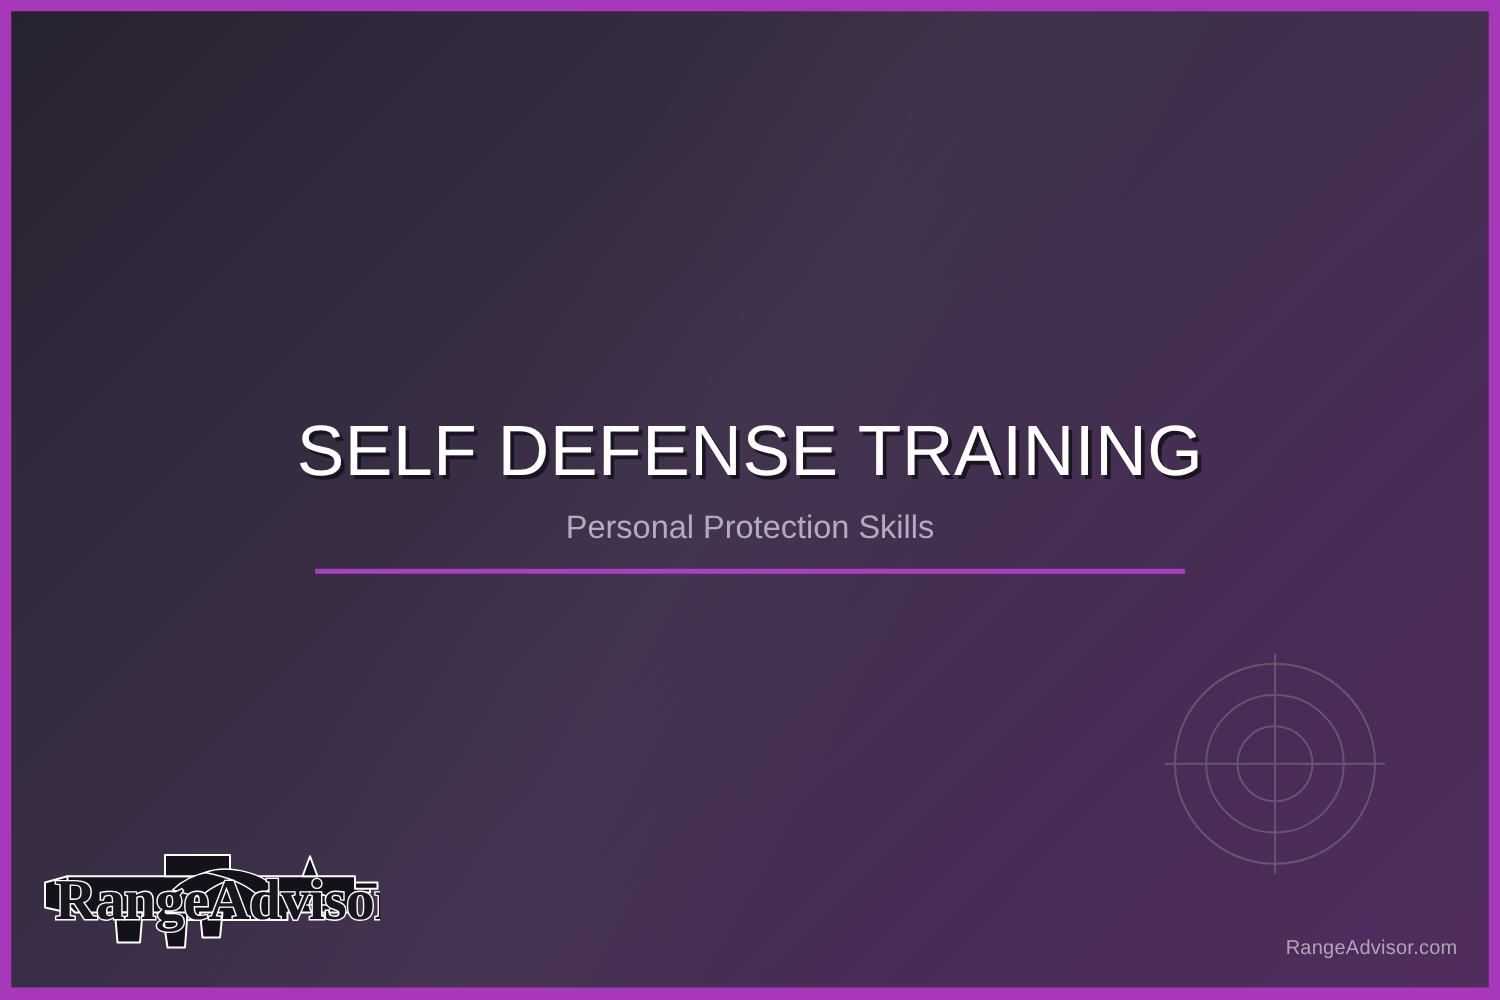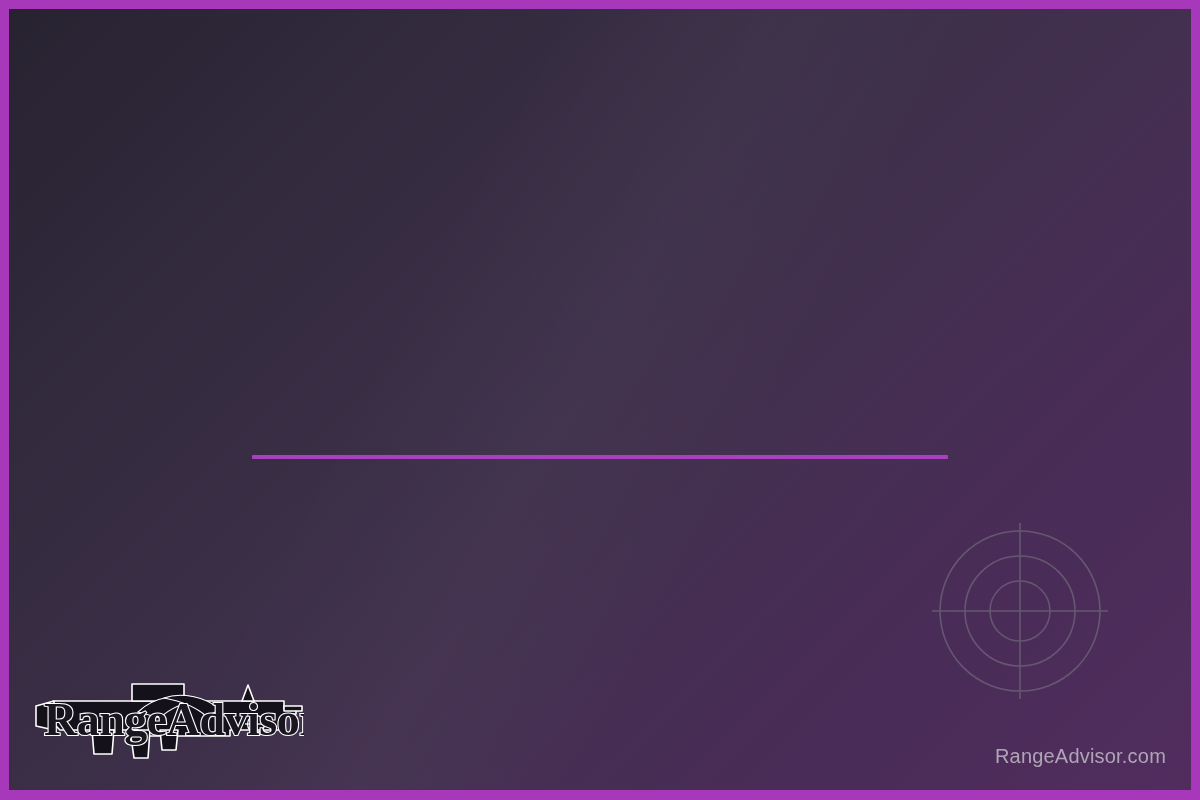--- a/index.html
+++ b/index.html
@@ -111,21 +111,21 @@
     height: 4px;
     background: #a840bf;
     border-radius: 1px;
   }
 
   
   .footer-url {
     position: absolute;
     right: 25px;
     bottom: 22px;
-    font-size: 20px;
+    font-size: 16px;
     color: #b0a5b8;
     letter-spacing: 0.2px;
   }
 
   
   .brand-logo {
     position: absolute;
     left: 25px;
     bottom: 28px;
     width: 270px;
@@ -157,20 +157,24 @@
         <g fill="none" stroke="#6a5f74" stroke-width="1.6" opacity="0.85">
           <circle cx="88" cy="88" r="30"></circle>
           <circle cx="88" cy="88" r="55"></circle>
           <circle cx="88" cy="88" r="80"></circle>
           <line x1="88" y1="0" x2="88" y2="176"></line>
           <line x1="0" y1="88" x2="176" y2="88"></line>
         </g>
       </svg>
     </div>
 
+    <div class="title-block">
+      <h1 class="slide-title">SELF DEFENSE TRAINING</h1>
+      <p class="slide-subtitle">Personal Protection Skills</p>
+    </div>
 
     <div class="title-rule"></div>
 
     <div class="footer-url">RangeAdvisor.com</div>
 
     <div class="brand-logo">
       <svg width="270" height="86" viewBox="0 0 270 86" xmlns="http://www.w3.org/2000/svg">
 
         <g fill="#15111b" stroke="#ffffff" stroke-width="1.6" stroke-linejoin="round">
 

